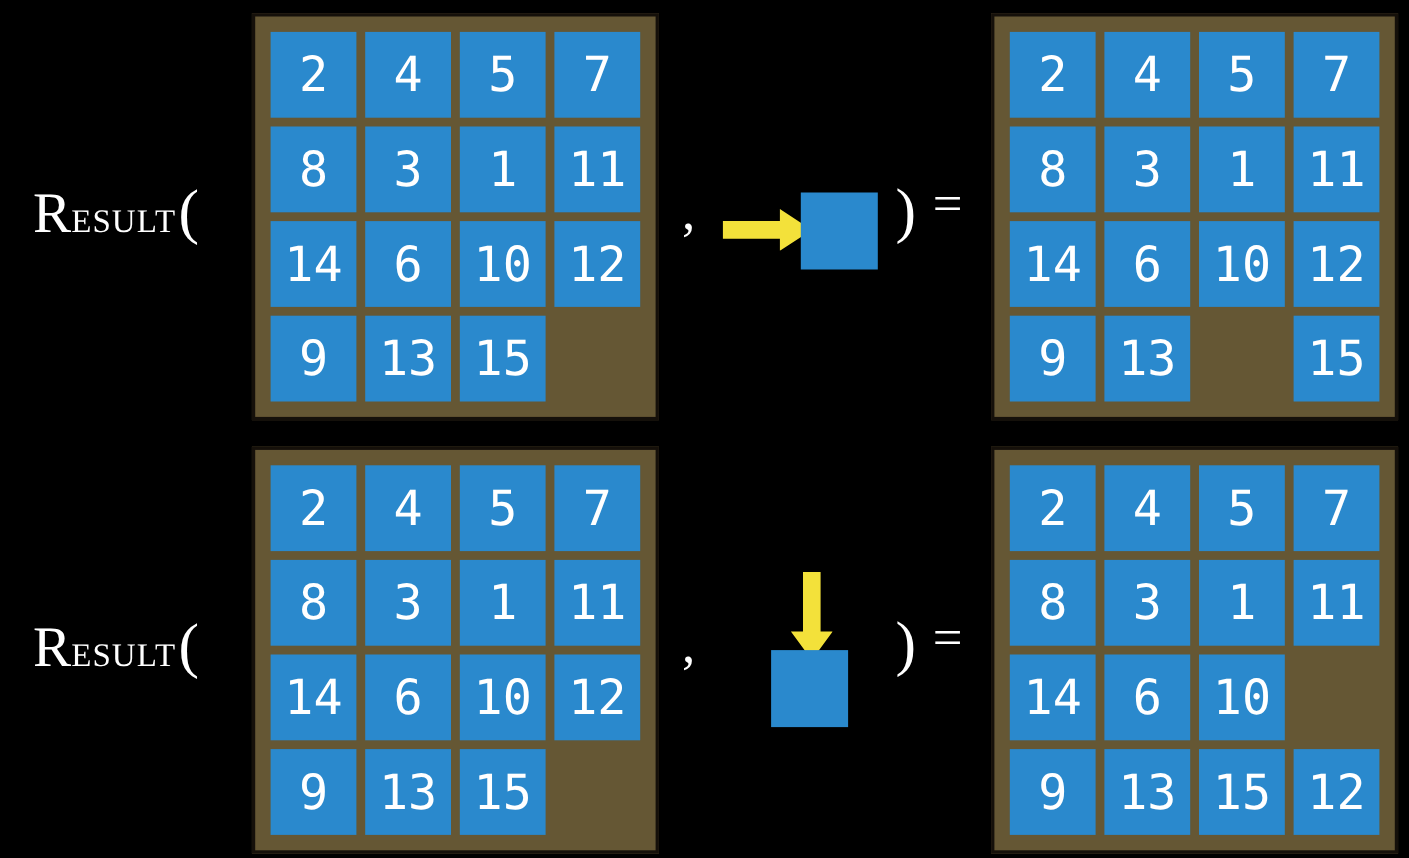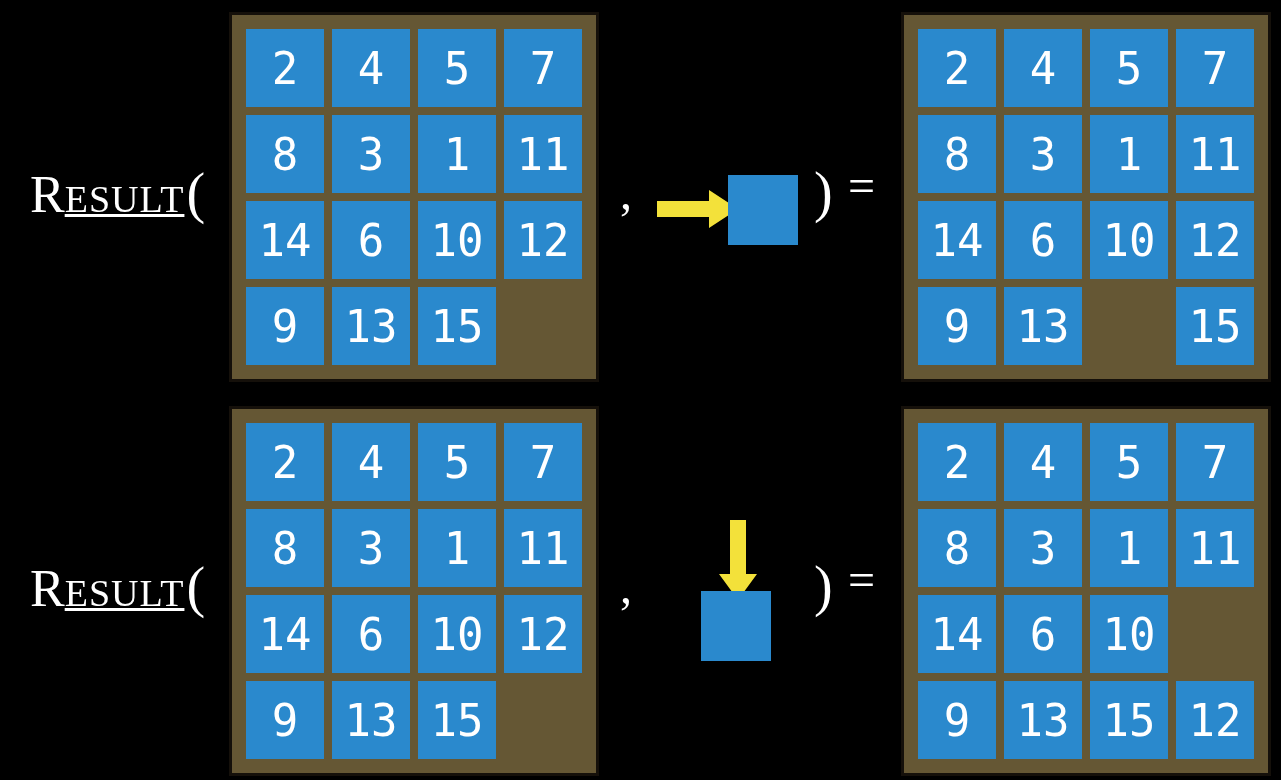--- a/index.html
+++ b/index.html
@@ -28,21 +28,21 @@
   
   .func {
     position: absolute;
     left: 30px;
     top: 165px;
     display: flex;
     align-items: baseline;
     white-space: nowrap;
   }
   .func-initial { font-size: 52px; line-height: 1; }
-  .func-rest    { font-size: 38px; line-height: 1; letter-spacing: 1px; text-decoration: underline; }
+  .func-rest    { font-size: 30px; line-height: 1; letter-spacing: 1px; }
   .func-paren   { font-size: 56px; line-height: 1; margin-left: 2px; font-weight: 300; }
 
   
   .board {
     position: absolute;
     top: 12px;
     display: grid;
     grid-template-columns: repeat(4, 78px);
     grid-auto-rows: 78px;
     gap: 8px;

